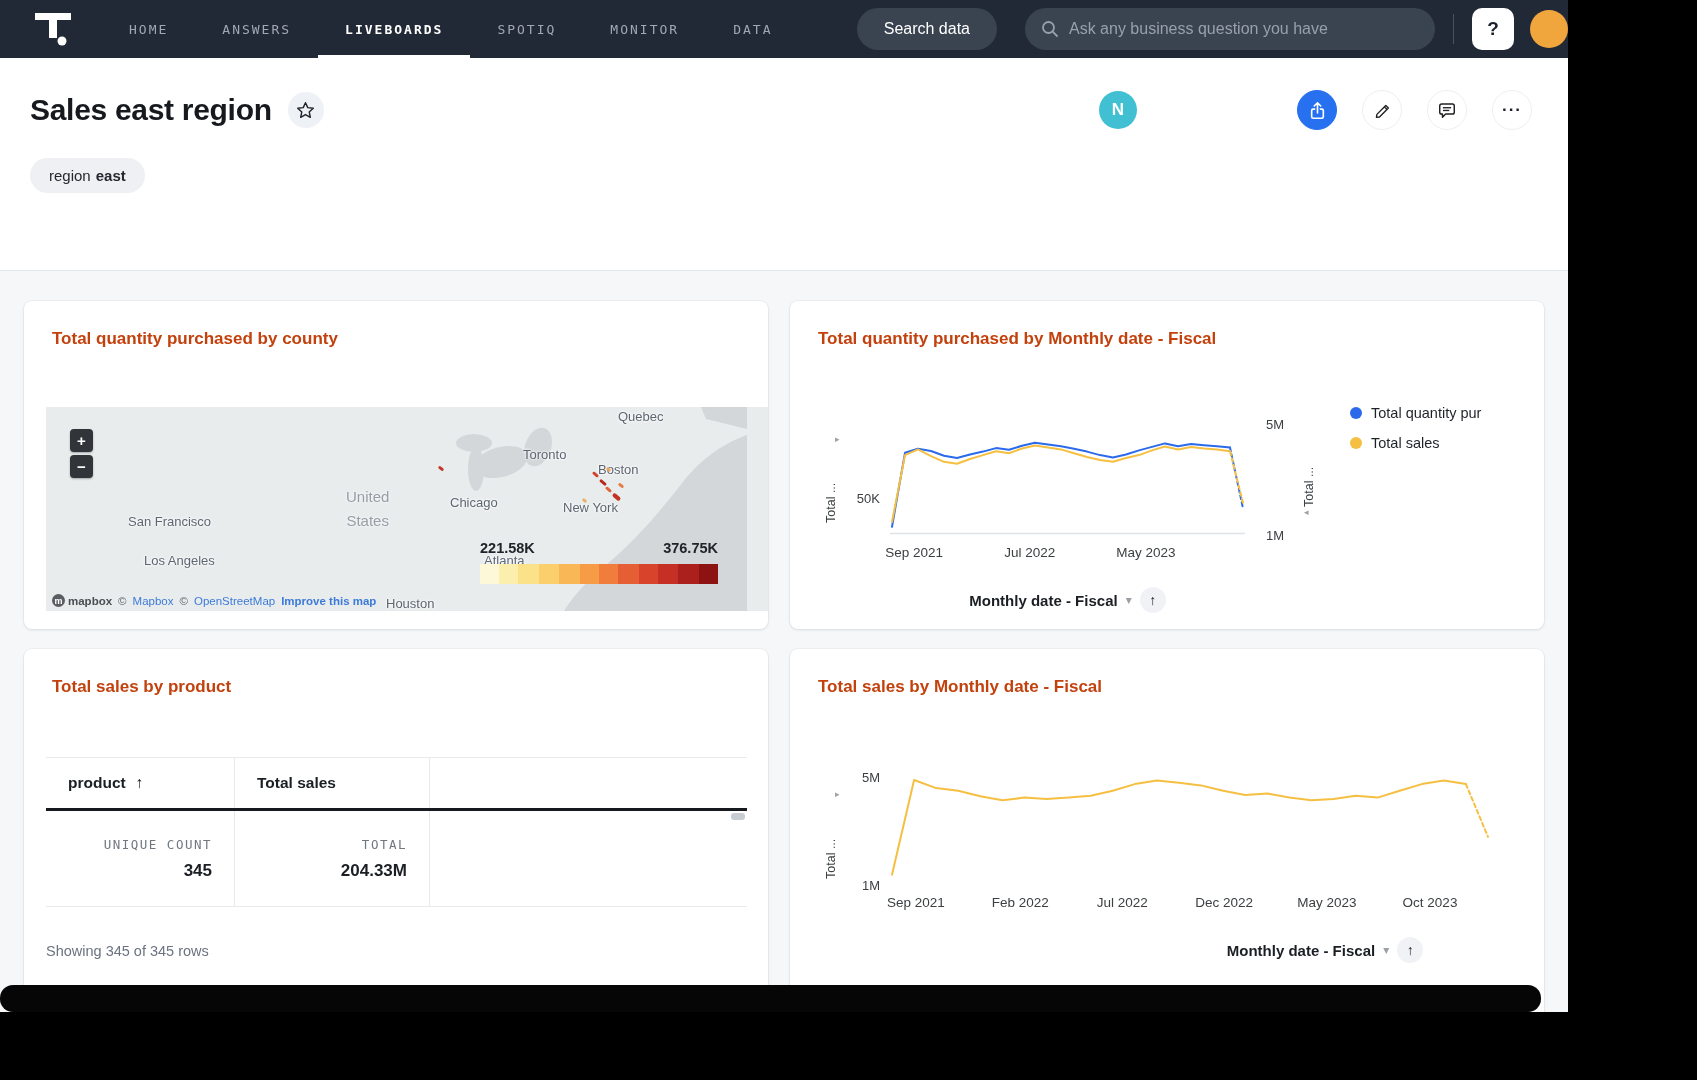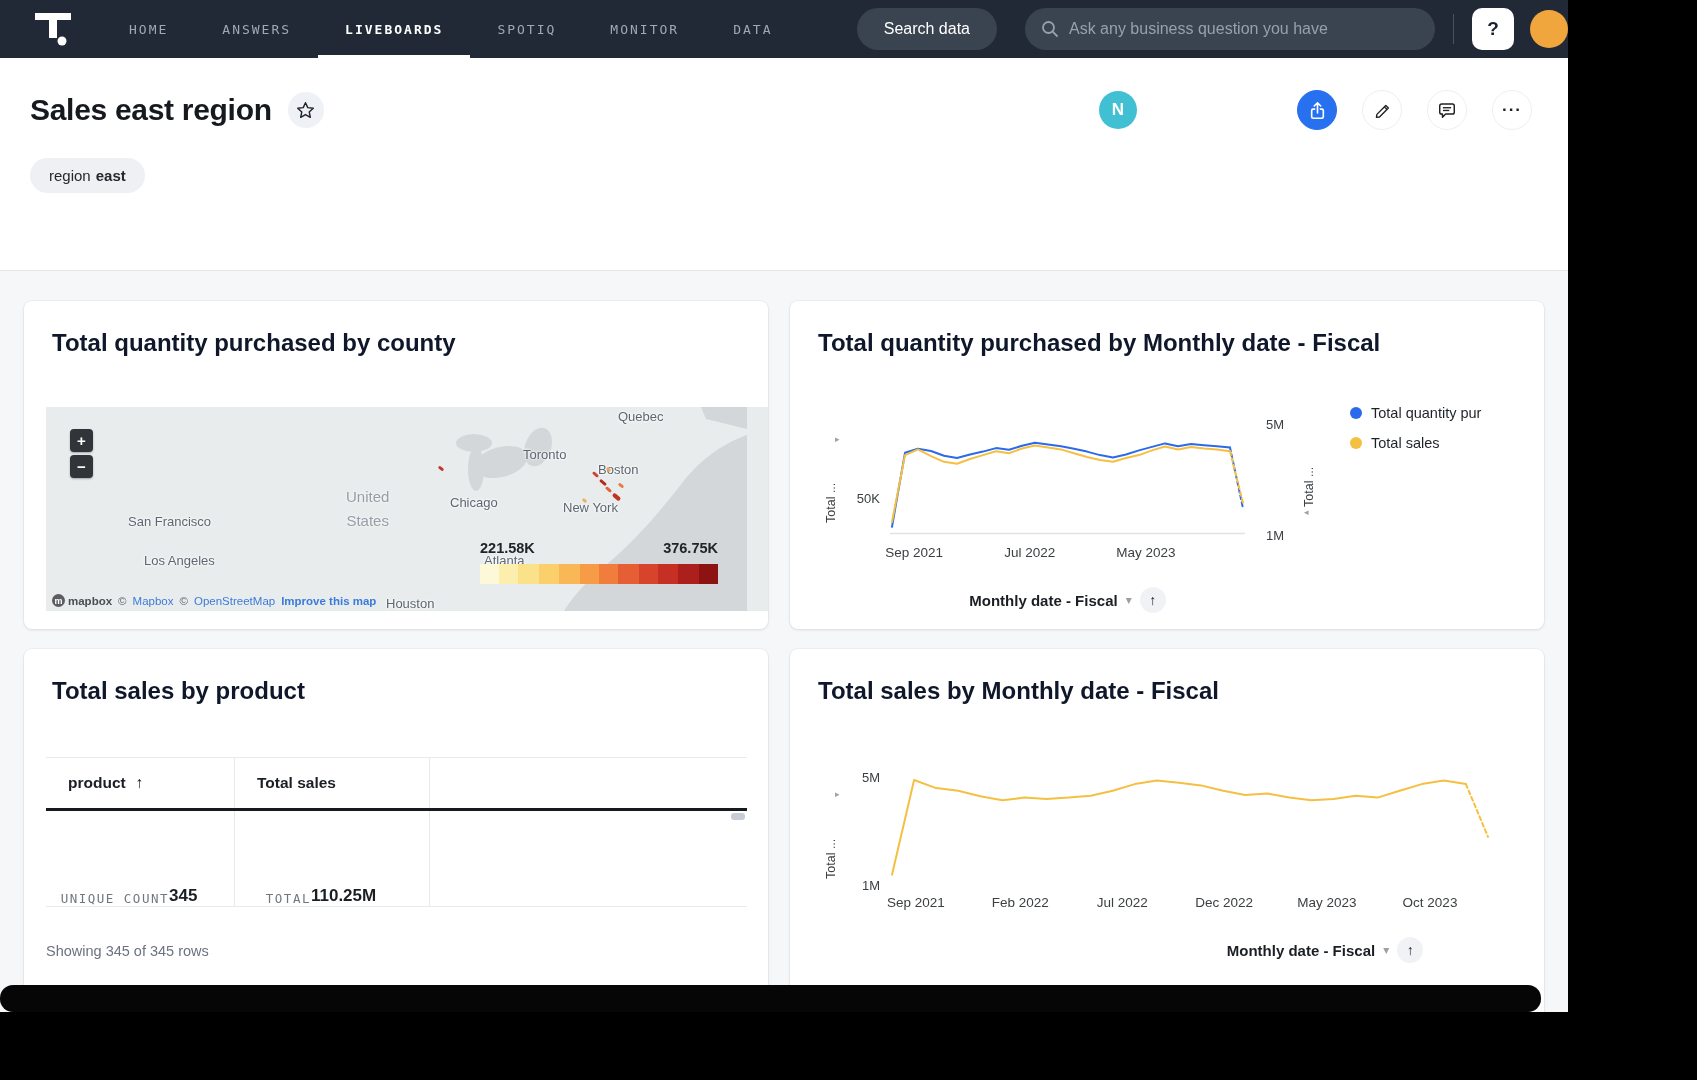--- a/index.html
+++ b/index.html
@@ -31,21 +31,21 @@
   .collab-avatar { width:38px; height:38px; border-radius:50%; background:#41c0d4; color:#fff; font-size:17px; font-weight:bold; display:flex; align-items:center; justify-content:center; margin-right:135px; cursor:pointer; }
   .action-btn { width:40px; height:40px; border-radius:50%; background:#fff; border:1px solid #eceff2; display:flex; align-items:center; justify-content:center; cursor:pointer; }
   .action-btn.share { background:#2770ef; border-color:#2770ef; }
   .more-dots { font-size:17px; font-weight:bold; color:#1d2127; letter-spacing:1px; }
   .chip { display:inline-flex; align-items:center; margin-top:28px; padding:9px 19px; border-radius:19px; background:#eef0f4; font-size:15px; color:#24282e; cursor:pointer; }
   .chip b { margin-left:5px; }
 
   
   .content { position:relative; background:#f5f7f9; border-top:1px solid #e4e7ec; height:742px; padding:30px 23px 0 24px; display:grid; grid-template-columns:744px 754px; grid-template-rows:328px 420px; gap:20px 22px; overflow:hidden; }
   .card { position:relative; background:#fff; border-radius:8px; box-shadow:0 1px 3px rgba(20,24,31,.10), 0 0 0 1px rgba(20,24,31,.03); overflow:hidden; }
-  .card-title { position:absolute; left:28px; top:28px; font-size:24px; font-weight:bold; color:#0f172a;text-align:right; }
+  .card-title { position:absolute; left:28px; top:28px; font-size:17px; font-weight:bold; color:#c2410c;text-align:right; }
 
   
   .map-wrap { position:absolute; left:22px; top:106px; width:772px; height:204px; background:#e9eced; overflow:hidden; cursor:grab; }
   .map-svg { position:absolute; left:0; top:0; }
   .zoom-btn { position:absolute; left:24px; width:23px; height:23px; background:#313539; color:#fff; border-radius:4px; font-size:15px; font-weight:bold; display:flex; align-items:center; justify-content:center; cursor:pointer; box-shadow:0 1px 2px rgba(0,0,0,.3); }
   .zoom-in { top:22px; } .zoom-out { top:48px; }
   .map-city { position:absolute; font-size:13px; color:#5d6772; text-shadow:0 0 3px #fff, 0 0 3px #fff; white-space:nowrap; }
   .us-label { position:absolute; left:300px; top:78px; font-size:15px; color:#979ea6; text-align:center; line-height:1.6; text-shadow:0 0 3px #fff; }
   .heat-dot { position:absolute; border-radius:2px; transform:rotate(40deg); }
   .map-legend { position:absolute; left:434px; top:157px; width:238px; height:20px;
@@ -77,21 +77,21 @@
   
   .table-wrap { position:absolute; left:22px; top:108px; width:701px; }
   .t-row { display:flex; }
   .t-head { height:54px; align-items:center; border-top:1px solid #e8ebee; border-bottom:3px solid #16191d;text-align:right; }
   .t-col1 { width:189px; border-right:1px solid #e8ebee; height:100%; }
   .t-col2 { width:195px; border-right:1px solid #e8ebee; height:100%; }
   .t-col3 { flex:1; height:100%; }
   .t-head .t-col1, .t-head .t-col2 { display:flex; align-items:center; padding-left:22px; font-size:15.5px; font-weight:bold; color:#1b1f24; }
   .t-head .sort-arrow { margin-left:10px; font-weight:bold; color:#16191d; cursor:pointer; }
   .t-sum { height:96px; border-bottom:1px solid #e8ebee; }
-  .t-sum .t-col1, .t-sum .t-col2 { display:flex; flex-direction:row; justify-content:center; align-items:flex-end; padding-right:22px; }
+  .t-sum .t-col1, .t-sum .t-col2 { display:flex; flex-direction:column; justify-content:center; align-items:flex-end; padding-right:22px; }
   .sum-label { font-family:"DejaVu Sans Mono", monospace; font-size:12.5px; letter-spacing:1.5px; color:#70787f; }
   .sum-value { font-size:17px; font-weight:bold; color:#1b1f24; margin-top:9px; }
   .scroll-thumb { position:absolute; right:2px; top:56px; width:14px; height:7px; border-radius:3px; background:#c8cdd3; cursor:pointer; }
   .table-footer { position:absolute; left:22px; top:294px; font-size:14.5px; color:#6b7380; }
 
   .bottom-bar { position:absolute; left:0; top:985px; width:1541px; height:27px; background:#060606; border-radius:13px; }
 </style>
 </head>
 <body>
 
@@ -278,21 +278,21 @@
             </div>
             <div class="t-col3"></div>
           </div>
           <div class="t-row t-sum">
             <div class="t-col1">
               <span class="sum-label">UNIQUE COUNT</span>
               <span class="sum-value">345</span>
             </div>
             <div class="t-col2">
               <span class="sum-label">TOTAL</span>
-              <span class="sum-value">110.25M</span>
+              <span class="sum-value">204.33M</span>
             </div>
             <div class="t-col3"></div>
           </div>
           <div class="scroll-thumb"></div>
         </div>
         <div class="table-footer">Showing 345 of 345 rows</div>
       </div>
 
       <div class="card">
         <div class="card-title">Total sales by Monthly date - Fiscal</div>

